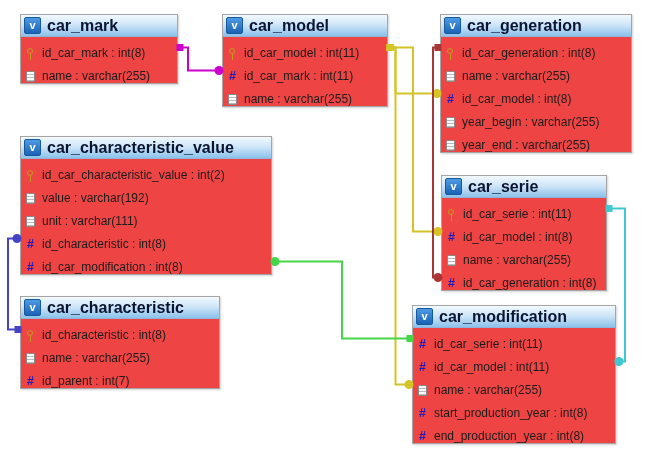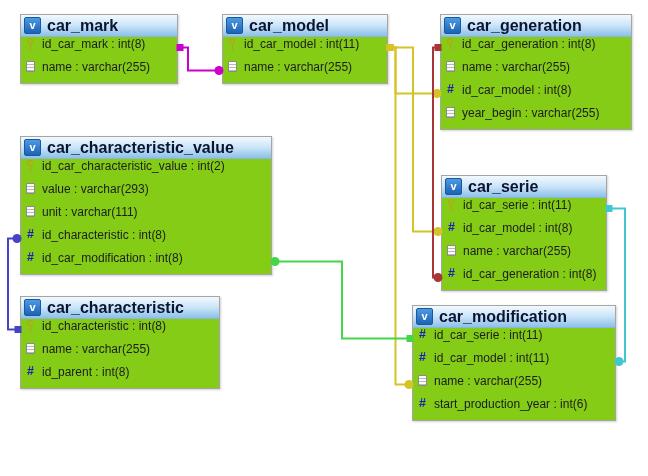--- a/index.html
+++ b/index.html
@@ -20,22 +20,22 @@
   .vicon{
     width:15px;height:15px;flex:0 0 15px;border:1px solid #155a9e;border-radius:2px;
     background:linear-gradient(180deg,#4d9ae2,#1b63b6);
     color:#fff;font-size:11px;font-weight:bold;line-height:14px;text-align:center;
   }
   .ttitle{
     font-size:16px;font-weight:bold;color:#0a1433;white-space:nowrap;overflow:hidden;
   }
   .tbody{background:#fff;}
   .trow{
-    height:23px;display:flex;align-items:flex-start;padding:0 4px;
-    font-size:12px;color:#1c1c1c;white-space:nowrap;overflow:hidden;background:#84cc16;
+    height:23px;display:flex;align-items:flex-end;padding:0 4px;
+    font-size:12px;color:#1c1c1c;white-space:nowrap;overflow:hidden;background:#ef4444;
   }
   .ic{width:11px;height:13px;flex:0 0 11px;margin-right:6px;position:relative;
       display:flex;align-items:center;justify-content:center;}
   
   .ic-pk::before{
     content:"";position:absolute;left:2px;top:1px;width:4px;height:4px;
     border:1.7px solid #c49a1e;border-radius:50%;
   }
   .ic-pk::after{
     content:"";position:absolute;left:4.7px;top:7px;width:1.8px;height:5.5px;
@@ -104,20 +104,24 @@
     <div class="thead">
       <span class="vicon">v</span>
       <span class="ttitle">car_model</span>
     </div>
     <div class="tbody">
         <div class="trow">
           <span class="ic ic-pk"></span>
           <span class="clabel">id_car_model : int(11)</span>
         </div>
         <div class="trow">
+          <span class="ic ic-fk"></span>
+          <span class="clabel">id_car_mark : int(11)</span>
+        </div>
+        <div class="trow">
           <span class="ic ic-col"></span>
           <span class="clabel">name : varchar(255)</span>
         </div>
       </div>
   </div>
 
   <div class="dbtable" id="t2" style="left:440px;top:14px;width:192px">
     <div class="thead">
       <span class="vicon">v</span>
       <span class="ttitle">car_generation</span>
@@ -132,36 +136,40 @@
           <span class="clabel">name : varchar(255)</span>
         </div>
         <div class="trow">
           <span class="ic ic-fk"></span>
           <span class="clabel">id_car_model : int(8)</span>
         </div>
         <div class="trow">
           <span class="ic ic-col"></span>
           <span class="clabel">year_begin : varchar(255)</span>
         </div>
+        <div class="trow">
+          <span class="ic ic-col"></span>
+          <span class="clabel">year_end : varchar(255)</span>
+        </div>
       </div>
   </div>
 
   <div class="dbtable" id="t3" style="left:20px;top:136px;width:252px">
     <div class="thead">
       <span class="vicon">v</span>
       <span class="ttitle">car_characteristic_value</span>
     </div>
     <div class="tbody">
         <div class="trow">
           <span class="ic ic-pk"></span>
           <span class="clabel">id_car_characteristic_value : int(2)</span>
         </div>
         <div class="trow">
           <span class="ic ic-col"></span>
-          <span class="clabel">value : varchar(293)</span>
+          <span class="clabel">value : varchar(192)</span>
         </div>
         <div class="trow">
           <span class="ic ic-col"></span>
           <span class="clabel">unit : varchar(111)</span>
         </div>
         <div class="trow">
           <span class="ic ic-fk"></span>
           <span class="clabel">id_characteristic : int(8)</span>
         </div>
         <div class="trow">
@@ -180,21 +188,21 @@
         <div class="trow">
           <span class="ic ic-pk"></span>
           <span class="clabel">id_characteristic : int(8)</span>
         </div>
         <div class="trow">
           <span class="ic ic-col"></span>
           <span class="clabel">name : varchar(255)</span>
         </div>
         <div class="trow">
           <span class="ic ic-fk"></span>
-          <span class="clabel">id_parent : int(8)</span>
+          <span class="clabel">id_parent : int(7)</span>
         </div>
       </div>
   </div>
 
   <div class="dbtable" id="t5" style="left:441px;top:175px;width:166px">
     <div class="thead">
       <span class="vicon">v</span>
       <span class="ttitle">car_serie</span>
     </div>
     <div class="tbody">
@@ -230,17 +238,21 @@
         <div class="trow">
           <span class="ic ic-fk"></span>
           <span class="clabel">id_car_model : int(11)</span>
         </div>
         <div class="trow">
           <span class="ic ic-col"></span>
           <span class="clabel">name : varchar(255)</span>
         </div>
         <div class="trow">
           <span class="ic ic-fk"></span>
-          <span class="clabel">start_production_year : int(6)</span>
+          <span class="clabel">start_production_year : int(8)</span>
+        </div>
+        <div class="trow">
+          <span class="ic ic-fk"></span>
+          <span class="clabel">end_production_year : int(8)</span>
         </div>
       </div>
   </div>
 </div>
 
 </body></html>

